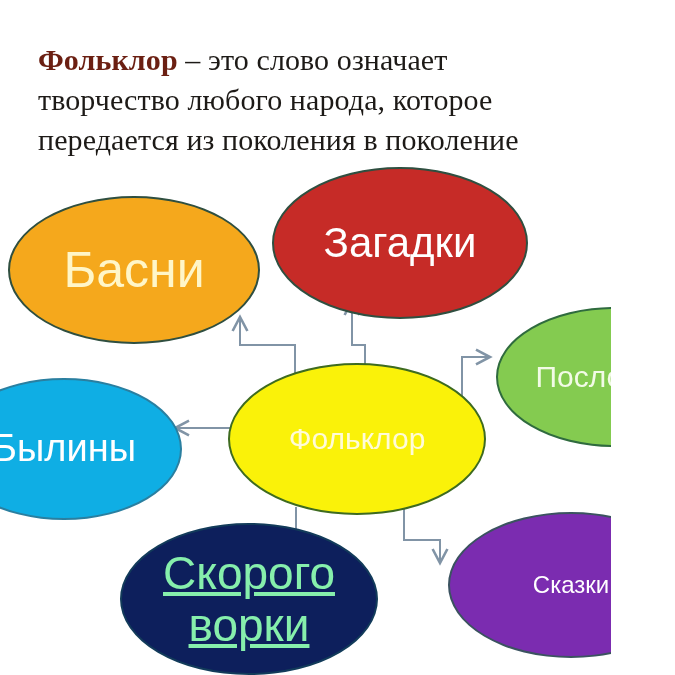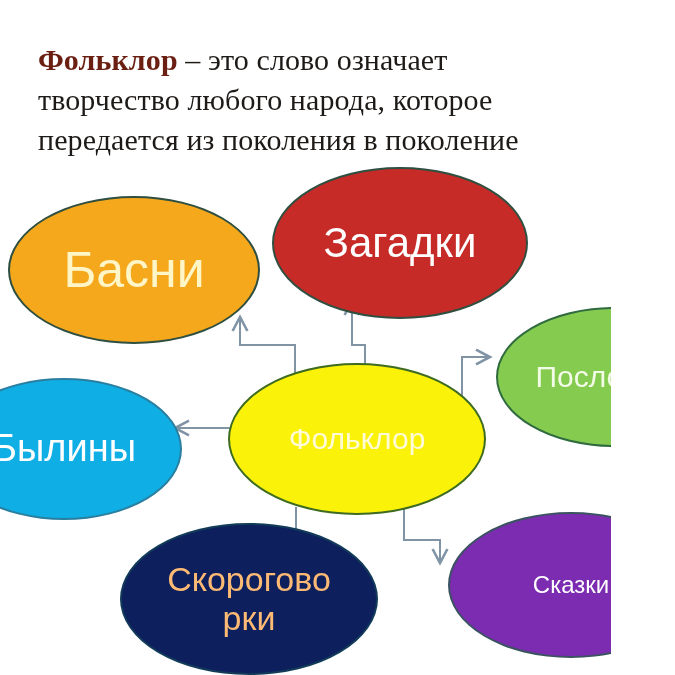--- a/index.html
+++ b/index.html
@@ -115,23 +115,24 @@
     font-size: 30px;
     white-space: nowrap;
   }
 
   #node-skorogovorki {
     left: 120px; top: 523px; width: 258px; height: 152px;
     background: #0D1F5C;
     border-color: #123b5a;
   }
   #node-skorogovorki .label {
-    color: #fdba74;
-    font-size: 34px;
+    color: #86efac;
+    font-size: 46px;
     max-width: 175px;
+    text-decoration: underline;
   }
 
   #node-skazki {
     left: 448px; top: 512px; width: 246px; height: 146px;
     background: #7B2CB0;
     border-color: #3b5360;
   }
   #node-skazki .label {
     color: #FFFFFF;
     font-size: 24px;

